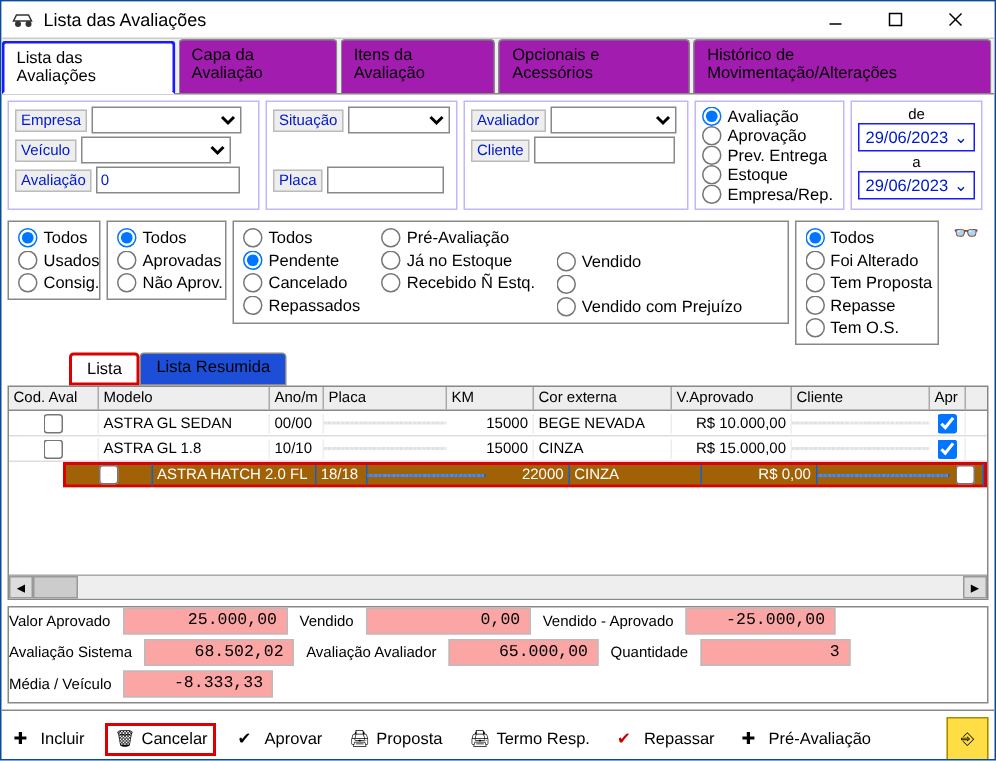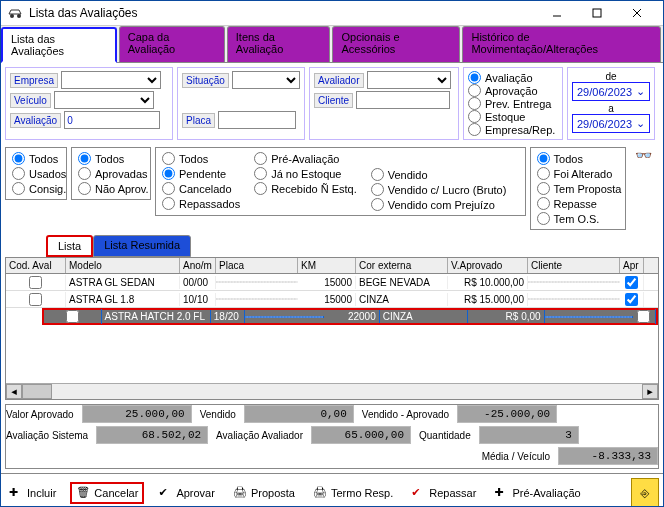--- a/index.html
+++ b/index.html
@@ -30,35 +30,35 @@
 
 .subtabs { display: flex; margin: 2px 4px 0 4px; padding-left: 41px; }
 .subtab { padding: 3px 10px; border: 1px solid #888; background: #1d4ed8; cursor: pointer; border-radius: 3px 3px 0 0; }
 .subtab.active { border: 2px solid #d00; background: #fff; }
 
 .grid { margin: 0 4px; border: 1px solid #888; }
 .ghead { display: flex; background: #eee; border-bottom: 1px solid #888; }
 .ghead div { border-right: 1px solid #aaa; padding: 2px 3px; font-size: 10px; overflow: hidden; white-space: nowrap; }
 .grow { display: flex; border-bottom: 1px solid #ddd; height: 17px; align-items: center; }
 .grow div { border-right: 1px solid #eee; padding: 1px 3px; font-size: 10px; overflow: hidden; white-space: nowrap; }
-.grow.sel { background: #737373; color: #fff; border: 2px solid #d00; margin-left: 36px; }
+.grow.sel { background: #a16207; color: #fff; border: 2px solid #d00; margin-left: 36px; }
 .grow.sel div { border-right-color: #1060d0; }
 .ckcell { display:flex; justify-content:center; }
 .blur { color: #bbb; background: repeating-linear-gradient(90deg,#ddd,#eee 3px); }
 .grow.sel .blur { background: repeating-linear-gradient(90deg,#3a7ad8,#5a90e0 3px); }
 .num { text-align: right; }
 .gridspace { height: 58px; background:#fff; }
 .scrollx { height: 16px; background: #eee; border-top:1px solid #aaa; display:flex; }
 .scrollx .thumb { background:#ccc; width:30px; border:1px solid #999; }
 .scrollx .btn { width:16px; background:#ddd; border:1px solid #999; display:flex; align-items:center; justify-content:center; }
 
 .totals { margin: 4px; border: 1px solid #888; padding: 0; }
 .trow { display: flex; gap: 8px; align-items: center; margin-bottom: 3px; }
 .tlabel { font-size: 10px; }
-.tval { background: #a3a3a3; border: 1px solid #bbb; padding: 2px 6px; font-family: 'Courier New', monospace; font-size: 11px; text-align: right; min-width: 90px; }
+.tval { background: #fca5a5; border: 1px solid #bbb; padding: 2px 6px; font-family: 'Courier New', monospace; font-size: 11px; text-align: right; min-width: 90px; }
 
 .toolbar { display: flex; flex-wrap: wrap; padding: 4px; gap: 4px 10px; border-top: 1px solid #888; align-items:center; }
 .tbtn { display: flex; align-items: center; gap: 4px; font-size: 11px; cursor: pointer; padding: 2px 4px; }
 .tbtn.hl { border: 2px solid #d00; }
 .ticon { width: 14px; height: 14px; }
 .exitbtn { width:28px; height:30px; background:#ffdd44; border:1px solid #aa8800; margin-left:auto; display:flex; align-items:center; justify-content:center; }
 
 .c-cod{width:60px} .c-mod{width:114px} .c-ano{width:36px} .c-pla{width:82px} .c-km{width:58px} .c-cor{width:92px} .c-vap{width:80px} .c-cli{width:92px} .c-apr{width:24px}
 </style>
 </head>
@@ -232,21 +232,20 @@
         </label>
     </div>
     <div class="rcol">
       <div style="height:14px"></div>
       <label class="ritem">
           <input type="radio" name="r3" style="">
           <span>Vendido</span>
         </label>
       <label class="ritem">
           <input type="radio" name="r3" style="">
-          <span>Vendido c/ Lucro (Bruto)</span>
         </label>
       <label class="ritem">
           <input type="radio" name="r3" style="">
           <span>Vendido com Prejuízo</span>
         </label>
     </div>
   </div>
   <div class="rgroup" style="width:96px">
     <label class="ritem">
         <input type="radio" name="r4" checked="" style="">
@@ -319,21 +318,21 @@
     <div class="c-cli blur"></div>
     <div class="c-apr ckcell">
         <input type="checkbox" checked="" style="">
       </div>
   </div>
   <div class="grow sel">
     <div class="c-cod ckcell">
         <input type="checkbox" style="">
       </div>
     <div class="c-mod">ASTRA HATCH  2.0 FL</div>
-    <div class="c-ano">18/20</div>
+    <div class="c-ano">18/18</div>
     <div class="c-pla blur"></div>
     <div class="c-km num">22000</div>
     <div class="c-cor">CINZA</div>
     <div class="c-vap num">R$ 0,00</div>
     <div class="c-cli blur"></div>
     <div class="c-apr ckcell">
         <input type="checkbox" style="">
       </div>
   </div>
   <div class="gridspace"></div>
@@ -349,27 +348,27 @@
   <div class="trow">
     <span class="tlabel">Valor Aprovado</span>
     <span class="tval" style="width:110px">25.000,00</span>
     <span class="tlabel">Vendido</span>
     <span class="tval" style="width:110px">0,00</span>
     <span class="tlabel">Vendido - Aprovado</span>
     <span class="tval" style="width:100px">-25.000,00</span>
   </div>
   <div class="trow">
     <span class="tlabel">Avaliação Sistema</span>
-    <span class="tval" style="width:112px">68.502,02</span>
+    <span class="tval" style="width:100px">68.502,02</span>
     <span class="tlabel">Avaliação Avaliador</span>
     <span class="tval" style="width:100px">65.000,00</span>
     <span class="tlabel">Quantidade</span>
     <span class="tval" style="width:100px">3</span>
   </div>
-  <div class="trow" style="justify-content:flex-end">
+  <div class="trow" style="justify-content:flex-start">
     <span class="tlabel">Média / Veículo</span>
     <span class="tval" style="width:100px">-8.333,33</span>
   </div>
 </div>
 
 <div class="toolbar">
   <div class="tbtn">
       <span class="ticon">✚</span>
       <span>Incluir</span>
     </div>

